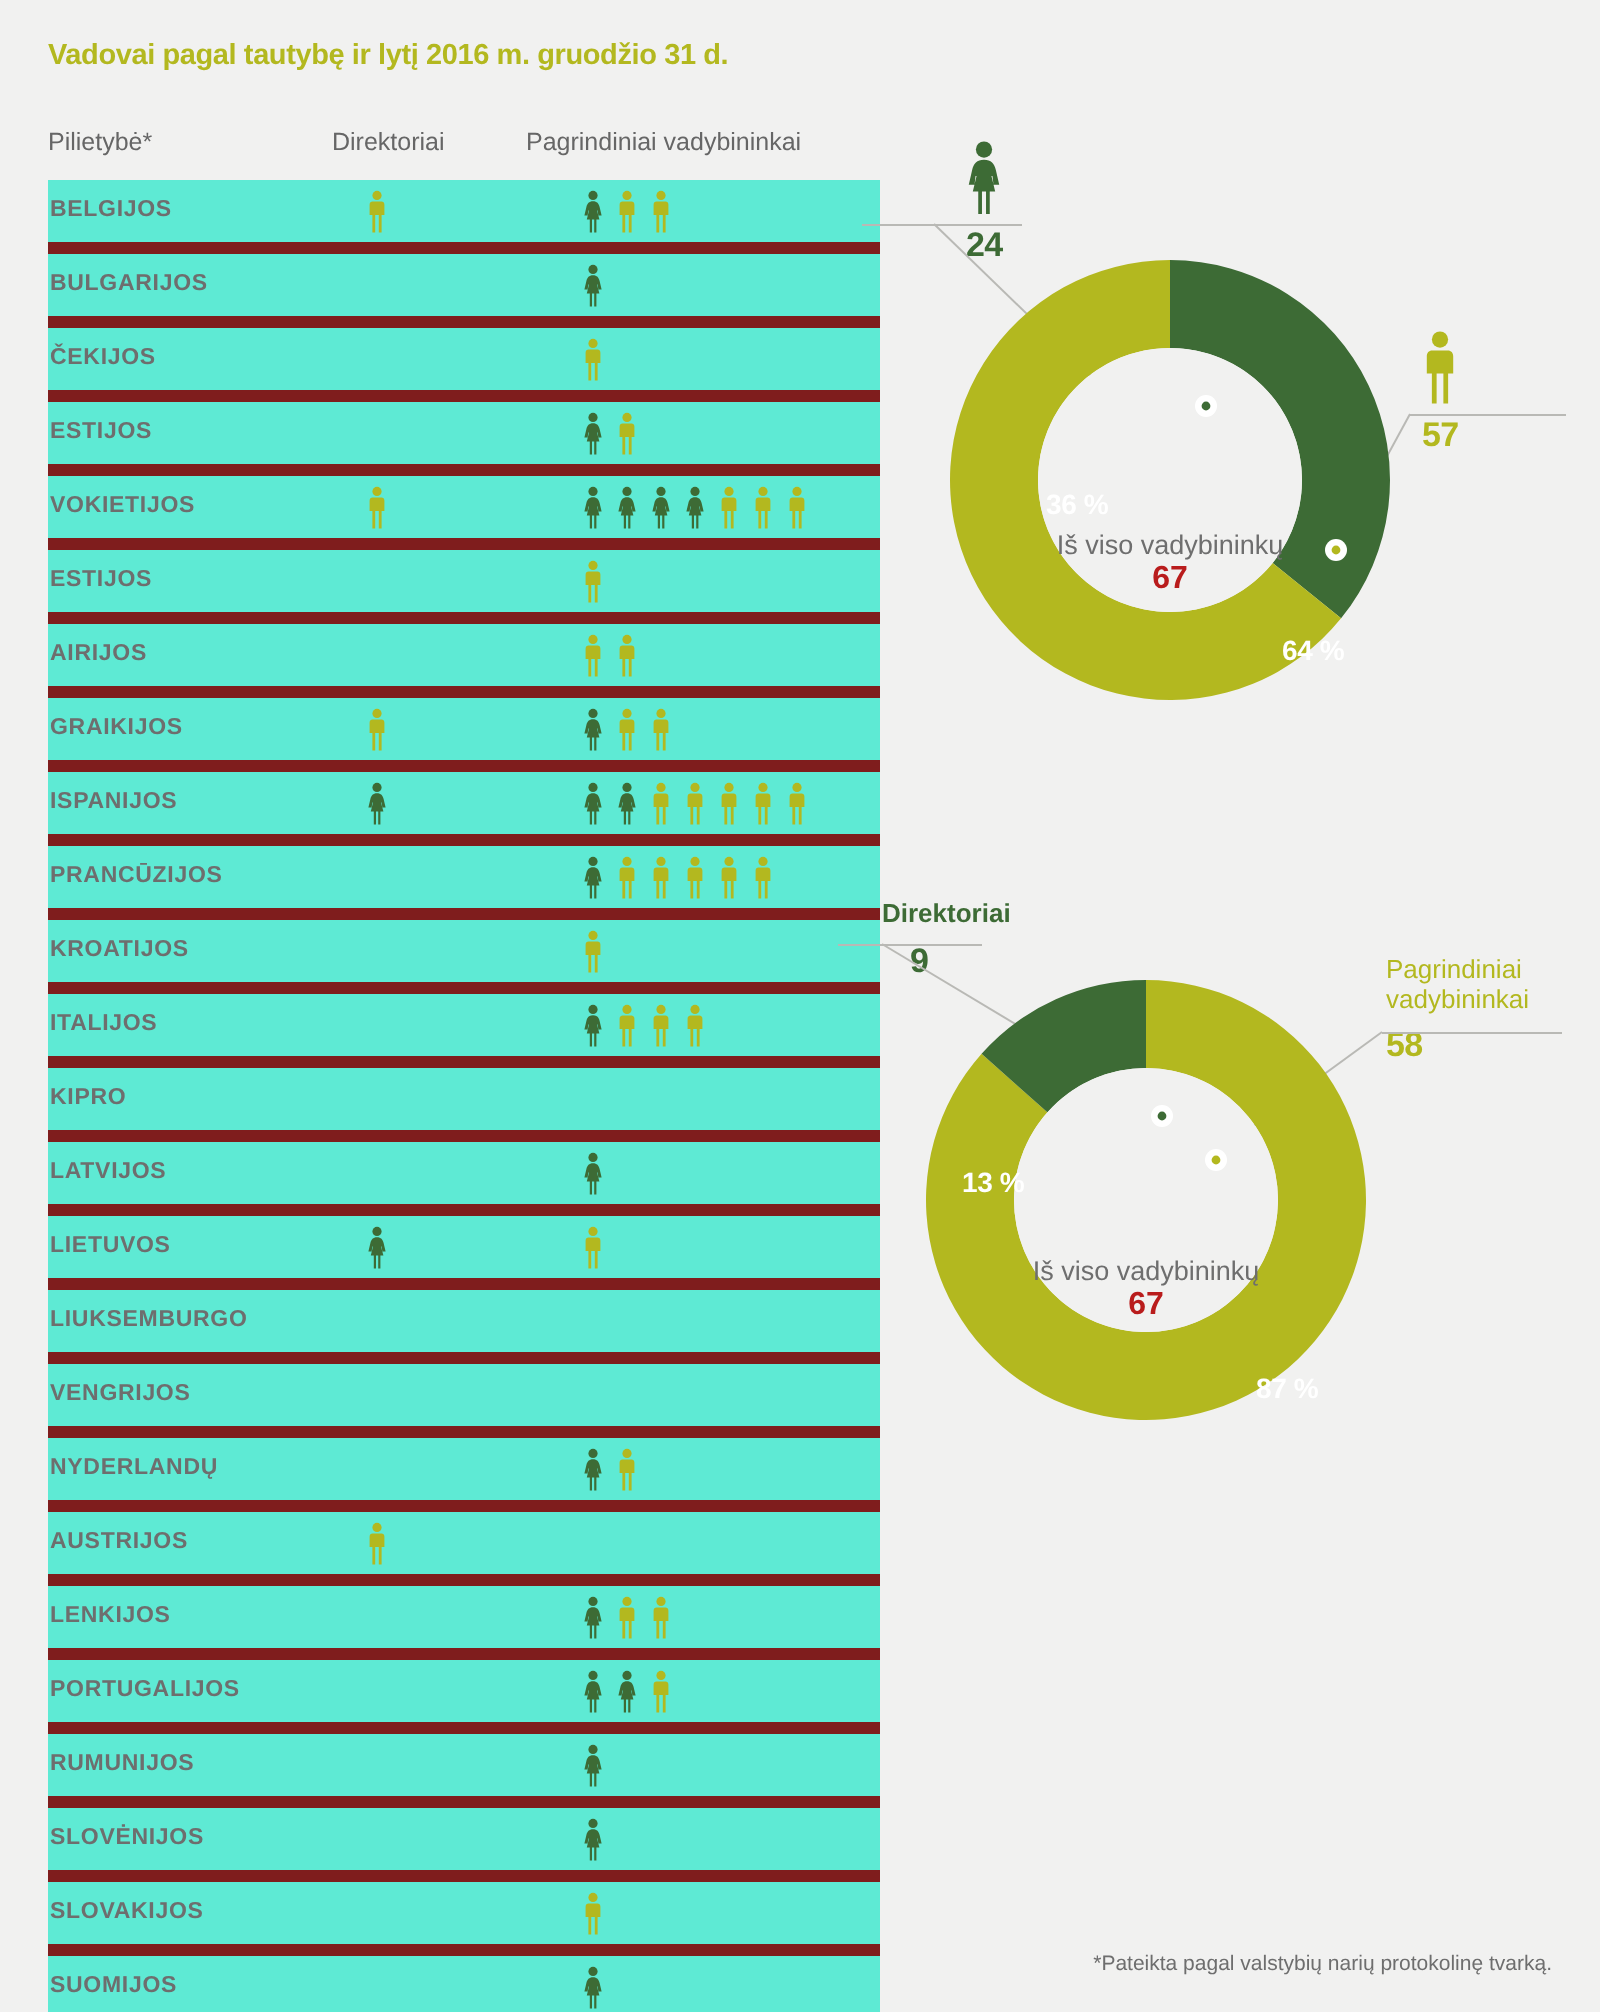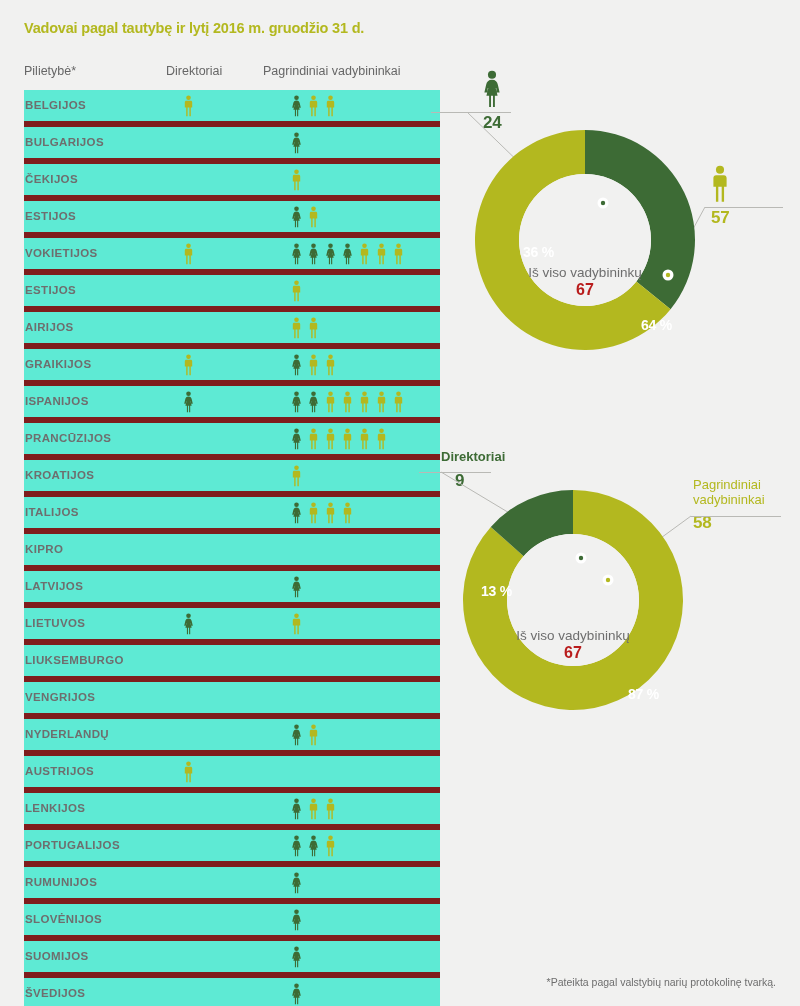--- a/index.html
+++ b/index.html
@@ -447,20 +447,30 @@
         <div class="row-label">SLOVĖNIJOS</div>
         <div class="cell c-dir"></div>
         <div class="cell c-mgr">
           <svg class="fig" viewBox="0 0 13 22" fill="#3d6b35">
             <circle cx="6.5" cy="2.7" r="2.3"></circle>
             <path d="M6.5 5.6c-2 0-2.9 1.1-3.3 2.9L2.2 12.7h1.6l.4-2.5h.3L3.4 14.7h1.5v6.6h1.1v-6.6h1.1v6.6h1.1v-6.6h1.5L8.5 10.2h.3l.4 2.5h1.6L9.8 8.5C9.4 6.7 8.5 5.6 6.5 5.6z"></path>
           </svg>
         </div>
       </div>
       <div class="row">
+        <div class="row-label">SLOVAKIJOS</div>
+        <div class="cell c-dir"></div>
+        <div class="cell c-mgr">
+          <svg class="fig" viewBox="0 0 13 22" fill="#b3b81f">
+            <circle cx="6.5" cy="2.7" r="2.3"></circle>
+            <path d="M4.3 5.8h4.4c.9 0 1.5.6 1.5 1.6v5.1H8.8v8.8H7.4v-8.8H5.6v8.8H4.2v-8.8H2.8V7.4c0-1 .6-1.6 1.5-1.6z"></path>
+          </svg>
+        </div>
+      </div>
+      <div class="row">
         <div class="row-label">SUOMIJOS</div>
         <div class="cell c-dir"></div>
         <div class="cell c-mgr">
           <svg class="fig" viewBox="0 0 13 22" fill="#3d6b35">
             <circle cx="6.5" cy="2.7" r="2.3"></circle>
             <path d="M6.5 5.6c-2 0-2.9 1.1-3.3 2.9L2.2 12.7h1.6l.4-2.5h.3L3.4 14.7h1.5v6.6h1.1v-6.6h1.1v6.6h1.1v-6.6h1.5L8.5 10.2h.3l.4 2.5h1.6L9.8 8.5C9.4 6.7 8.5 5.6 6.5 5.6z"></path>
           </svg>
         </div>
       </div>
       <div class="row">

